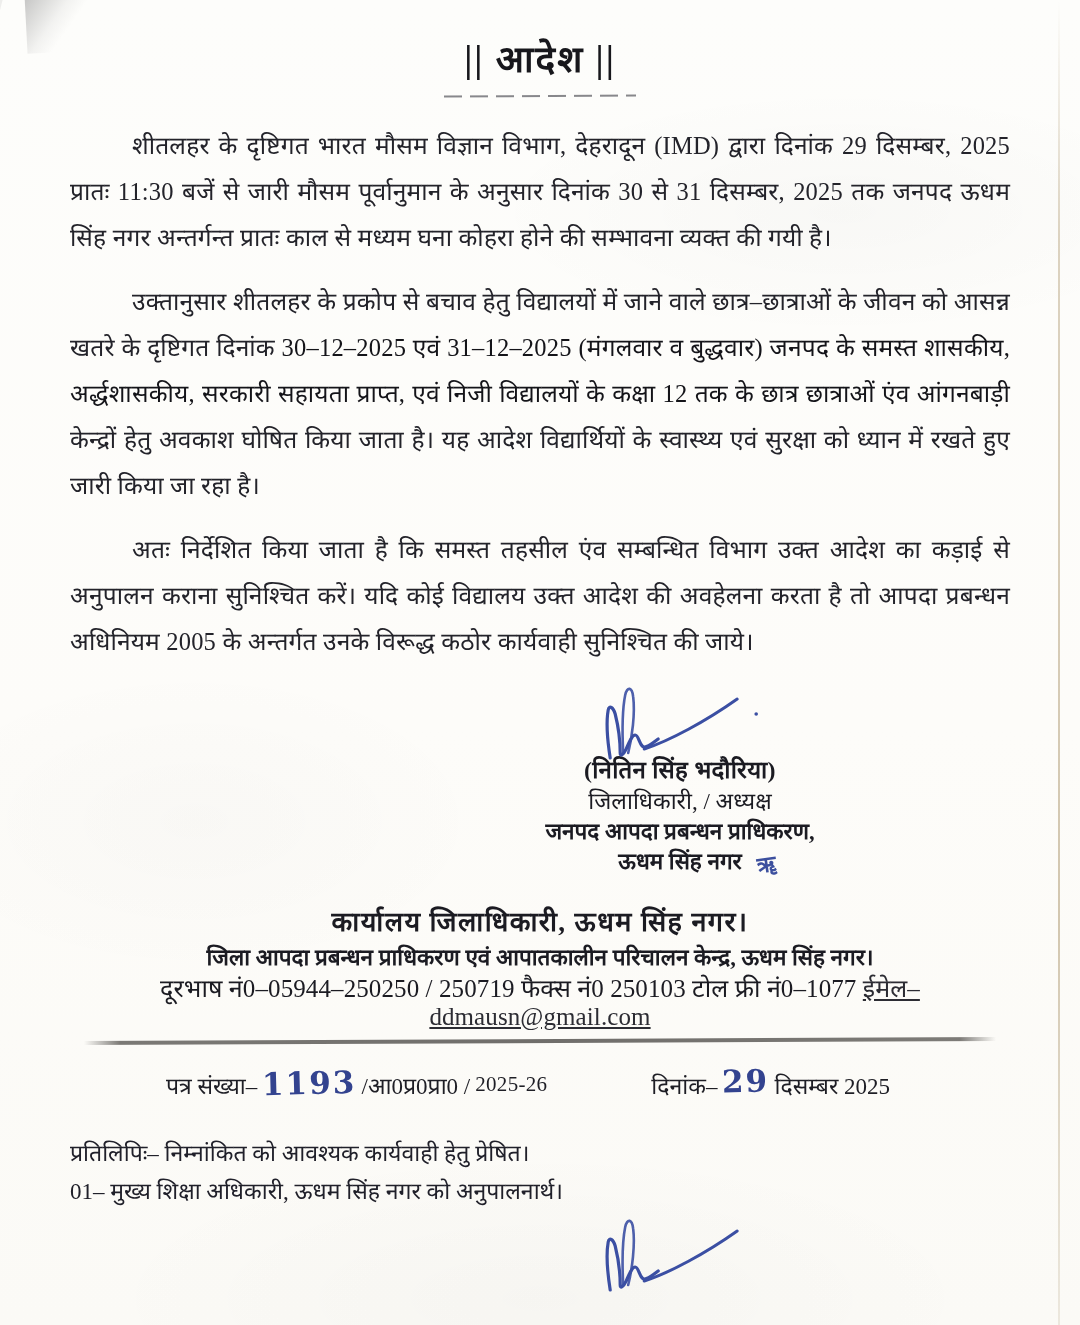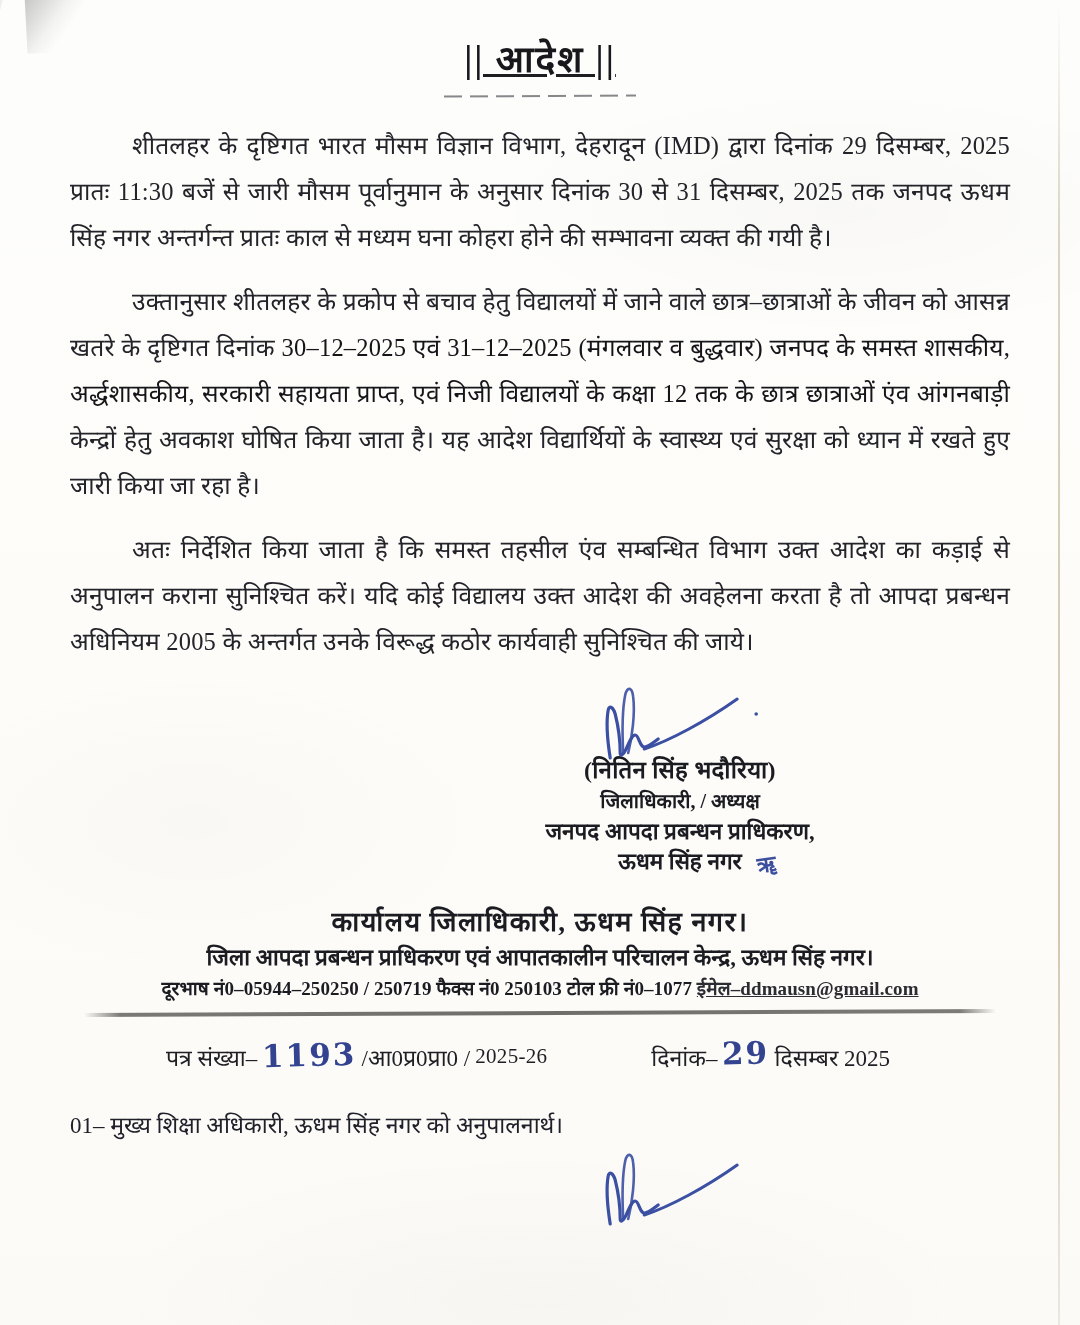--- a/index.html
+++ b/index.html
@@ -50,21 +50,21 @@
     pointer-events: none;
   }
 
   #content {
     position: absolute;
     inset: 0;
     padding: 0 70px 0 70px;
   }
 
   
-  .title-wrap { padding-top: 40px; text-align: center; text-decoration: underline; }
+  .title-wrap { padding-top: 40px; text-align: center; }
   .doc-title {
     font-family: "Liberation Serif", "DejaVu Serif", serif;
     font-size: 37px;
     font-weight: 700;
     letter-spacing: 2px;
     color: #17171c;
     line-height: 1.1;
   }
   .title-rule {
     width: 192px;
@@ -113,22 +113,22 @@
   }
   .sig-mark svg { position: absolute; left: 50%; top: 0; transform: translateX(-46%); }
 
   .sig-name {
     font-size: 24px;
     font-weight: 700;
     line-height: 31px;
     letter-spacing: .3px;
   }
   .sig-role {
-    font-size: 20px;
-    font-weight: 700;
+    font-size: 23px;
+    font-weight: 400;
     line-height: 31px;
   }
   .sig-org {
     font-size: 22.5px;
     font-weight: 700;
     line-height: 30px;
   }
   .sig-place {
     font-size: 22.5px;
     font-weight: 700;
@@ -158,22 +158,22 @@
     font-weight: 700;
     letter-spacing: 1.4px;
     line-height: 38px;
   }
   .office-line2 {
     font-size: 22.5px;
     font-weight: 700;
     line-height: 34px;
   }
   .office-line3 {
-    font-size: 19px;
-    font-weight: 700;
+    font-size: 25px;
+    font-weight: 400;
     line-height: 28px;
     letter-spacing: .1px;
   }
   .office-line3 .email { text-decoration: underline; color: #2c2c33; }
 
   .heavy-rule {
     height: 4px;
     margin: 8px 14px 0 14px;
     background: linear-gradient(90deg, rgba(120,118,114,0) 0%, rgba(116,114,110,0.95) 4%, rgba(104,102,99,0.95) 50%, rgba(118,116,112,0.95) 96%, rgba(120,118,114,0) 100%);
     transform: rotate(-0.25deg);
@@ -271,20 +271,21 @@
       <span class="ref-small">2025-26</span>
     </div>
     <div class="ref-right">
       <span>दिनांक–</span>
       <span class="hand">29</span>
       <span>दिसम्बर 2025</span>
     </div>
   </div>
 
   <div class="copies">
+    <span class="ci">प्रतिलिपिः– निम्नांकित को आवश्यक कार्यवाही हेतु प्रेषित।</span>
     <span class="ci">01– मुख्य शिक्षा अधिकारी, ऊधम सिंह नगर को अनुपालनार्थ।</span>
   </div>
 
   <div class="sig-block secondary sig2-wrap">
     <div class="sig-mark">
       <svg width="230" height="78" viewBox="0 0 230 78">
         <path class="ink" d="M36 75 C33 56, 32 38, 34 27 C35 22, 39 24, 41 31 C44 43, 46 58, 46 70 C46 74, 49 72, 52 66 C55 59, 58 52, 61 52 C64 52, 65 60, 68 63 C71 66, 76 62, 84 56" stroke-width="3.2" stroke-linecap="round"></path>
         <path class="ink" d="M49 70 C48 50, 48 27, 51 12 C53 3, 58 4, 59 14 C61 30, 58 54, 54 70" stroke-width="2.6" stroke-linecap="round" opacity="0.9"></path>
         <path class="ink" d="M70 66 C95 58, 132 38, 163 16" stroke-width="3" stroke-linecap="round"></path>
       </svg>

